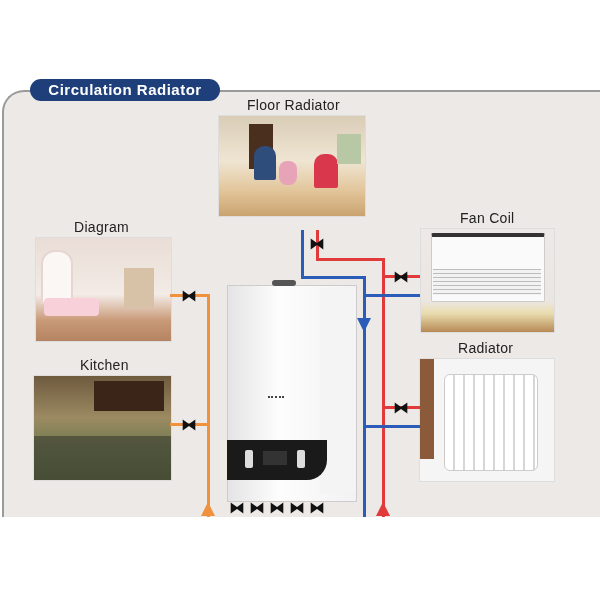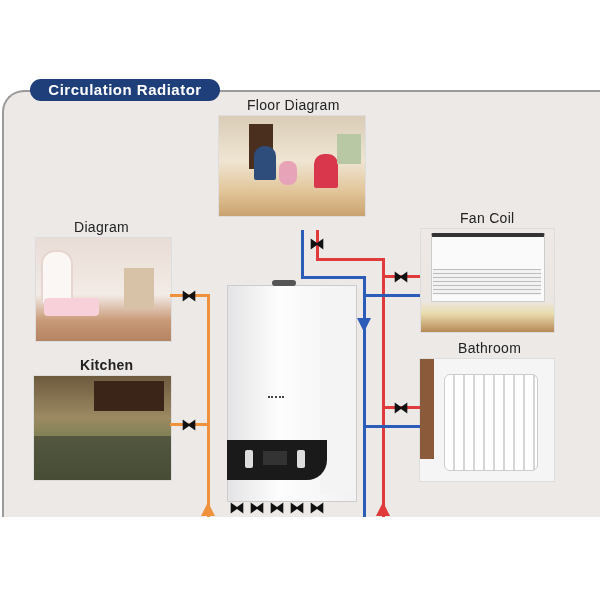--- a/index.html
+++ b/index.html
@@ -19,49 +19,49 @@
   .arrow-down{position:absolute;width:0;height:0;border-left:7px solid transparent;border-right:7px solid transparent;border-top:14px solid #2a5cb8;}
   .arrow-up-red{position:absolute;width:0;height:0;border-left:7px solid transparent;border-right:7px solid transparent;border-bottom:14px solid #e03a3a;}
   .arrow-up-orange{position:absolute;width:0;height:0;border-left:7px solid transparent;border-right:7px solid transparent;border-bottom:14px solid #f0913e;}
 </style>
 </head>
 <body>
 
 <div class="panel"></div>
 <div class="title-pill">Circulation Radiator</div>
 
-<div class="label" style="left:247px;top:97px;">Floor Diagram</div>
+<div class="label" style="left:247px;top:97px;">Floor Radiator</div>
 <div class="photo" style="left:218px;top:115px;width:146px;height:100px;background:linear-gradient(180deg,#d9cdb8 0%,#efe5d2 45%,#e2c59a 75%,#c9a36f 100%);">
   <div style="position:absolute;left:30px;top:8px;width:24px;height:45px;background:#4a2e1e;"></div>
   <div style="position:absolute;left:35px;top:30px;width:22px;height:34px;background:#2f4d7a;border-radius:10px 10px 2px 2px;"></div>
   <div style="position:absolute;left:60px;top:45px;width:18px;height:24px;background:#e7a3b8;border-radius:8px;"></div>
   <div style="position:absolute;left:95px;top:38px;width:24px;height:34px;background:#d8374c;border-radius:10px 10px 2px 2px;"></div>
   <div style="position:absolute;left:118px;top:18px;width:24px;height:30px;background:#b9c8a4;"></div>
 </div>
 
 <div class="label" style="left:74px;top:219px;">Diagram</div>
 <div class="photo" style="left:35px;top:237px;width:135px;height:103px;background:linear-gradient(180deg,#e9ddd6 0%,#f3ebe6 55%,#c99a78 80%,#b58462 100%);">
   <div style="position:absolute;left:5px;top:12px;width:28px;height:50px;background:#fbf7f5;border-radius:14px 14px 0 0;border:2px solid #e6d6cf;"></div>
   <div style="position:absolute;left:8px;top:60px;width:55px;height:18px;background:#f7d0da;border-radius:4px;"></div>
   <div style="position:absolute;left:88px;top:30px;width:30px;height:40px;background:#d8c2a7;"></div>
 </div>
 
-<div class="label" style="left:80px;top:357px;font-weight:bold;">Kitchen</div>
+<div class="label" style="left:80px;top:357px;">Kitchen</div>
 <div class="photo" style="left:33px;top:375px;width:137px;height:104px;background:linear-gradient(180deg,#6e5a3e 0%,#9c8a62 40%,#6f7a4e 70%,#5b6a3c 100%);">
   <div style="position:absolute;left:60px;top:5px;width:70px;height:30px;background:#3b2418;"></div>
   <div style="position:absolute;left:0;top:60px;width:137px;height:44px;background:#3a3a30;opacity:.6;"></div>
 </div>
 
 <div class="label" style="left:460px;top:210px;">Fan Coil</div>
 <div class="photo" style="left:420px;top:228px;width:133px;height:103px;background:linear-gradient(180deg,#eee9e6 0%,#ece6e2 70%,#e9dcae 82%,#b78a56 100%);">
   <div style="position:absolute;left:10px;top:4px;width:112px;height:64px;background:#fafafa;border:1px solid #ccc;border-top:4px solid #333;border-radius:2px;"></div>
   <div style="position:absolute;left:12px;top:40px;width:108px;height:26px;background:repeating-linear-gradient(180deg,#bdbdbd 0 1px,#f2f2f2 1px 4px);"></div>
 </div>
 
-<div class="label" style="left:458px;top:340px;">Bathroom</div>
+<div class="label" style="left:458px;top:340px;">Radiator</div>
 <div class="photo" style="left:419px;top:358px;width:134px;height:122px;background:#f5f5f5;">
   <div style="position:absolute;left:0;top:0;width:14px;height:100px;background:#8a5a3a;"></div>
   <div style="position:absolute;left:24px;top:15px;width:92px;height:95px;background:repeating-linear-gradient(90deg,#ffffff 0 8px,#d6d6d6 8px 10px);border:1px solid #ccc;border-radius:6px;"></div>
 </div>
 
 <div class="pipe blue" style="left:301px;top:230px;width:3px;height:48px;"></div>
 <div class="pipe blue" style="left:301px;top:276px;width:64px;height:3px;"></div>
 <div class="pipe blue" style="left:363px;top:276px;width:3px;height:244px;"></div>
 <div class="arrow-down" style="left:357px;top:318px;"></div>
 <div class="pipe red" style="left:316px;top:230px;width:3px;height:30px;"></div>

